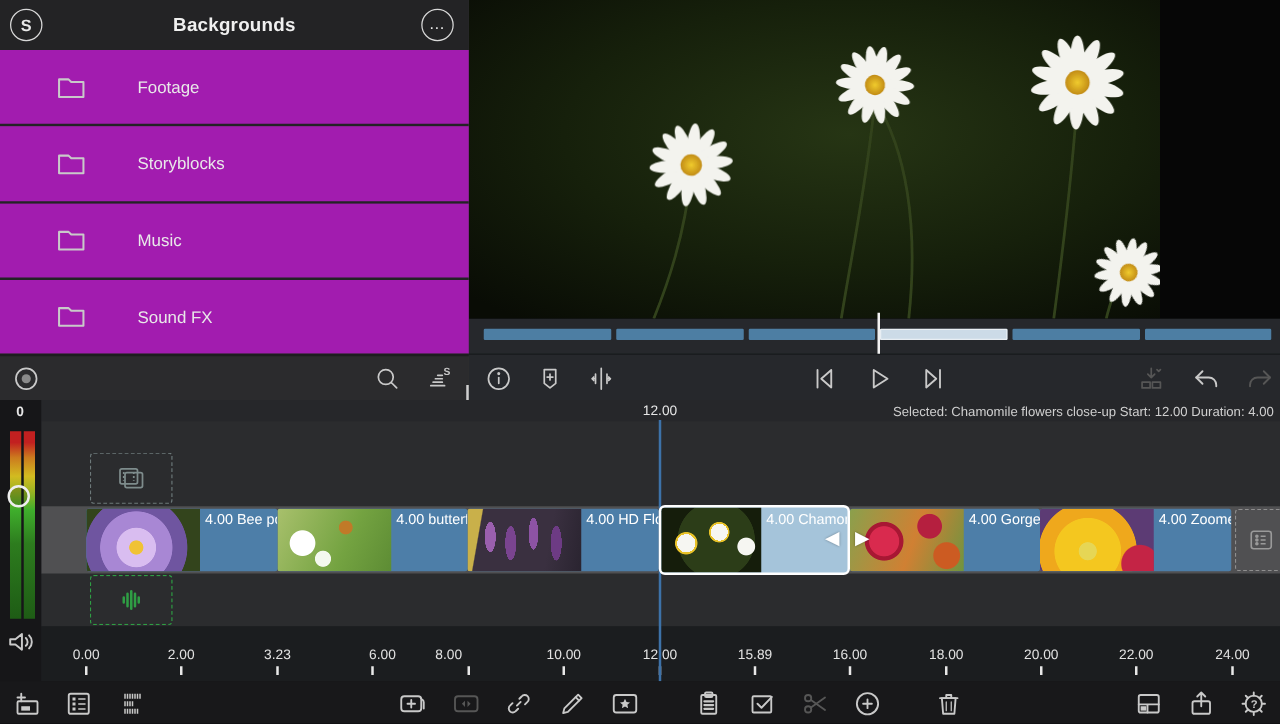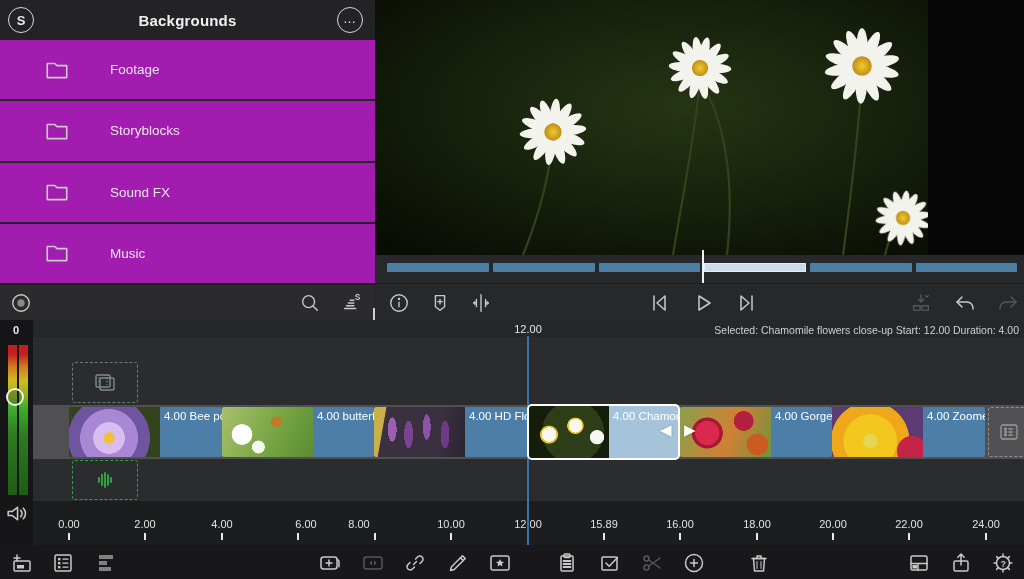--- a/index.html
+++ b/index.html
@@ -258,27 +258,27 @@
       <div class="folder-row">
         <svg class="ico f-ico" width="26" height="26" viewBox="0 0 24 24">
           <path d="M3 19V6h7l2 2h9v11z"></path>
           </svg>
         <span class="f-label">Storyblocks</span>
       </div>
       <div class="folder-row">
         <svg class="ico f-ico" width="26" height="26" viewBox="0 0 24 24">
           <path d="M3 19V6h7l2 2h9v11z"></path>
           </svg>
-        <span class="f-label">Sound FX</span>
+        <span class="f-label">Music</span>
       </div>
       <div class="folder-row">
         <svg class="ico f-ico" width="26" height="26" viewBox="0 0 24 24">
           <path d="M3 19V6h7l2 2h9v11z"></path>
           </svg>
-        <span class="f-label">Music</span>
+        <span class="f-label">Sound FX</span>
       </div>
     </div>
     <div id="panel-footer">
       <svg class="ico" style="position:absolute;left:10px;top:7px" width="22" height="22" viewBox="0 0 24 24">
         <circle cx="12" cy="12" r="9"></circle>
           <circle cx="12" cy="12" r="4" fill="#8a8a8a" stroke="none"></circle>
         </svg>
       <svg class="ico" style="position:absolute;left:299px;top:7px" width="22" height="22" viewBox="0 0 24 24">
         <circle cx="10.5" cy="10.5" r="6.5"></circle>
           <path d="M15.5 15.5L20 20"></path>
@@ -365,21 +365,21 @@
     <div class="clip selected" style="left:527px;width:153px">
       <div class="thumb thsel"></div>
       <div class="clabel">4.00 Chamom</div>
     </div>
     <span class="trim-arrow" style="left:660px;top:101px">◀</span>
     <span class="trim-arrow" style="left:684px;top:101px">▶</span>
 
     <div style="position:absolute;left:0;top:181px;width:1024px;height:44px">
       <span class="rlabel" style="left:69px">0.00</span>
       <span class="rlabel" style="left:145px">2.00</span>
-      <span class="rlabel" style="left:222px">4.00</span>
+      <span class="rlabel" style="left:222px">3.23</span>
       <span class="rlabel" style="left:306px">6.00</span>
       <span class="rlabel" style="left:359px">8.00</span>
       <span class="rlabel" style="left:451px">10.00</span>
       <span class="rlabel" style="left:528px">12.00</span>
       <span class="rlabel" style="left:604px">15.89</span>
       <span class="rlabel" style="left:680px">16.00</span>
       <span class="rlabel" style="left:757px">18.00</span>
       <span class="rlabel" style="left:833px">20.00</span>
       <span class="rlabel" style="left:909px">22.00</span>
       <span class="rlabel" style="left:986px">24.00</span>

